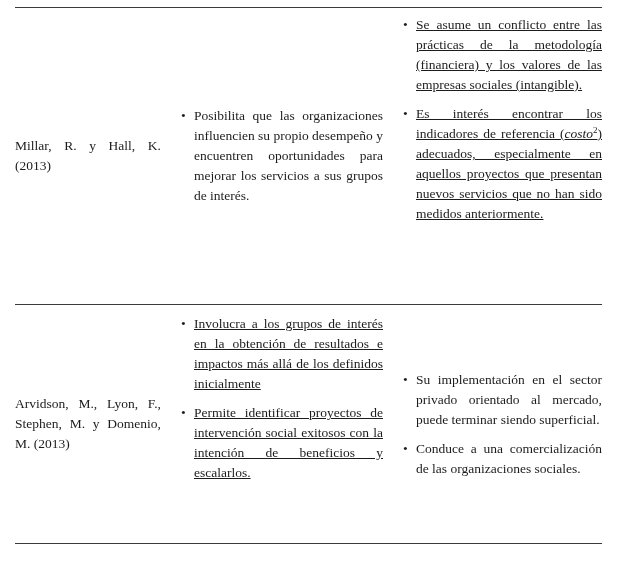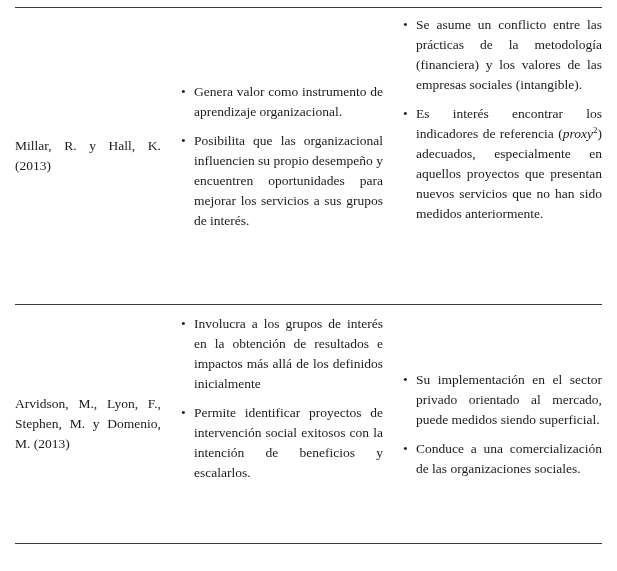--- a/index.html
+++ b/index.html
@@ -37,21 +37,21 @@
     border-bottom: 1px solid #3a3a3a;
   }
   .cell {
     font-size: 13.5px;
     line-height: 20px;
   }
   .author {
     text-align: justify;
   }
   .v-center { align-self: center; }
-  .v-top    { align-self: start; }
+  .v-top    { align-self: start; text-decoration: underline; }
   .pad-top-sm { padding-top: 7px; }
   .pad-top-md { padding-top: 9px; }
   .pad-bottom-sm { padding-bottom: 7px; }
   ul.bullets {
     margin: 0;
     padding: 0;
     list-style: none;
   }
   ul.bullets li {
     position: relative;
@@ -79,46 +79,45 @@
 <body>
 
 <div class="page">
   <div class="table">
 
     <div class="row row-1">
       <div class="cell author v-center">Millar, R. y Hall, K. (2013)</div>
 
       <div class="cell v-center">
         <ul class="bullets">
-          <li>Genera valor como instrumento de aprendizaje organizacional.</li>
-          <li>Posibilita que las organizacional influencien su propio desempeño y encuentren oportunidades para mejorar los servicios a sus grupos de interés.</li>
+          <li>Posibilita que las organizaciones influencien su propio desempeño y encuentren oportunidades para mejorar los servicios a sus grupos de interés.</li>
         </ul>
       </div>
 
       <div class="cell v-top pad-top-sm pad-bottom-sm">
         <ul class="bullets">
           <li>Se asume un conflicto entre las prácticas de la metodología (financiera) y los valores de las empresas sociales (intangible).</li>
-          <li><span>Es interés encontrar los indicadores de referencia (</span><i>proxy</i><sup>2</sup><span>) adecuados, especialmente en aquellos proyectos que presentan nuevos servicios que no han sido medidos anteriormente.</span></li>
+          <li><span>Es interés encontrar los indicadores de referencia (</span><i>costo</i><sup>2</sup><span>) adecuados, especialmente en aquellos proyectos que presentan nuevos servicios que no han sido medidos anteriormente.</span></li>
         </ul>
       </div>
     </div>
 
     <div class="row row-2">
       <div class="cell author v-center">Arvidson, M., Lyon, F., Stephen, M. y Domenio, M. (2013)</div>
 
       <div class="cell v-top pad-top-md">
         <ul class="bullets">
           <li>Involucra a los grupos de interés en la obtención de resultados e impactos más allá de los definidos inicialmente</li>
           <li>Permite identificar proyectos de intervención social exitosos con la intención de beneficios y escalarlos.</li>
         </ul>
       </div>
 
       <div class="cell v-center">
         <ul class="bullets">
-          <li>Su implementación en el sector privado orientado al mercado, puede medidos siendo superficial.</li>
+          <li>Su implementación en el sector privado orientado al mercado, puede terminar siendo superficial.</li>
           <li>Conduce a una comercialización de las organizaciones sociales.</li>
         </ul>
       </div>
     </div>
 
   </div>
 
   <div class="footer">
     
   </div>

